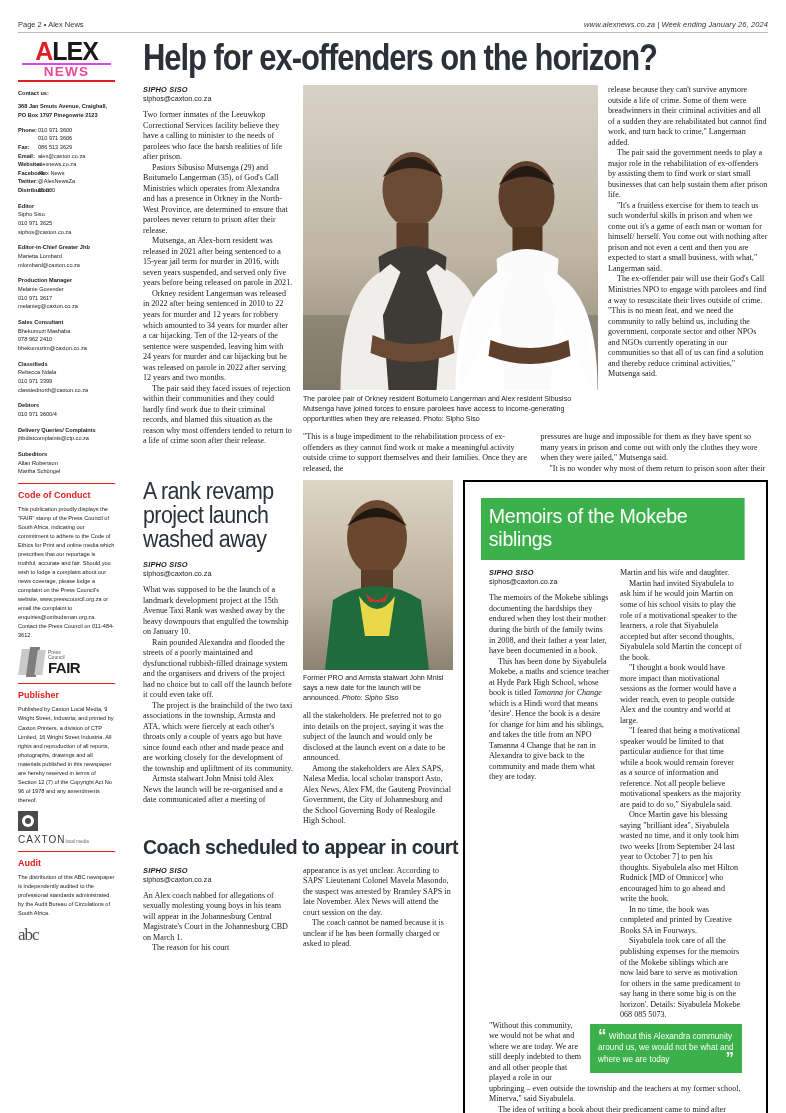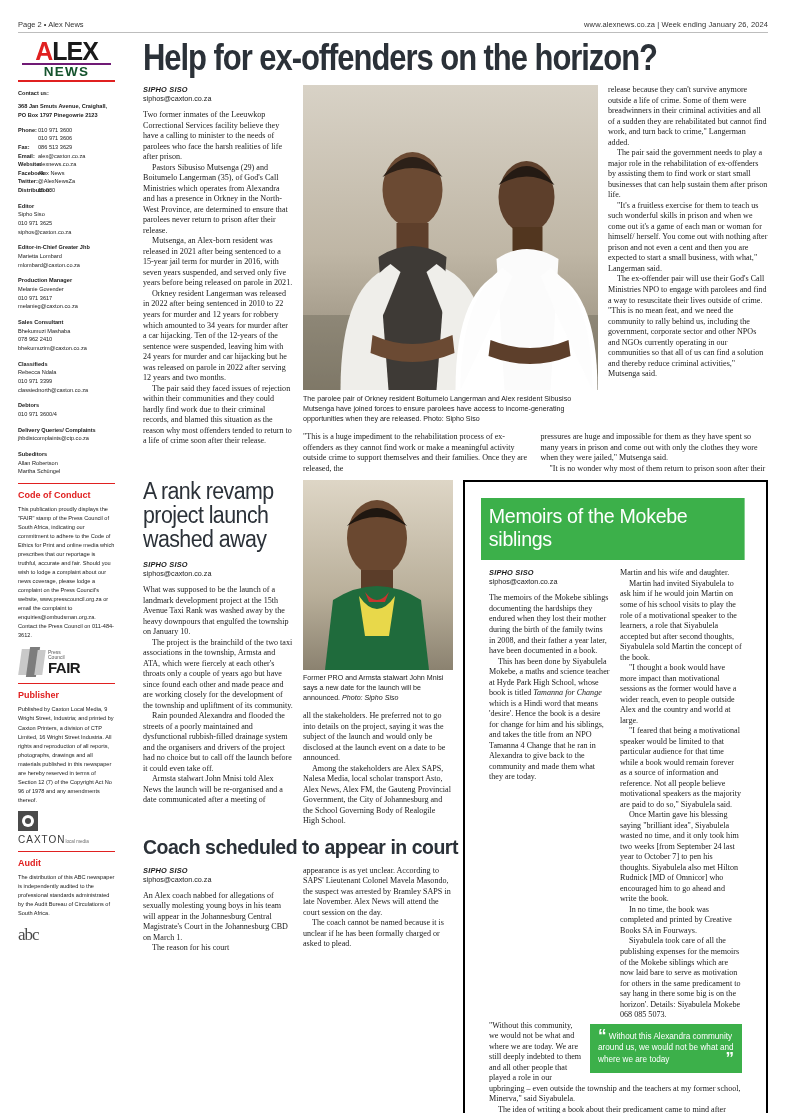--- a/index.html
+++ b/index.html
@@ -13,40 +13,40 @@
   }
   .page { width: 786px; height: 948px; padding: 20px 18px 10px 18px; position: relative; }
 
   
   .topbar {
     display: flex; justify-content: space-between; align-items: flex-end;
     font-family: "Liberation Sans", sans-serif;
     font-size: 7.5px; color: #333;
     padding-bottom: 3px;
   }
-  .topbar .right { letter-spacing: 0.1px; }
+  .topbar .right { letter-spacing: 0.1px; font-style: italic; }
   .rule-top { border-top: 1px solid #bdbdbd; margin-bottom: 6px; }
 
   
   .grid { display: flex; gap: 12px; }
   .sidebar { width: 105px; flex: 0 0 105px; padding-right: 8px; }
   .content { flex: 1; padding-left: 8px; }
 
   
   .logo-wrap { padding: 2px 4px 0 4px; }
   .logo {
     font-family: "Liberation Sans", sans-serif;
     font-weight: bold; line-height: 0.82;
     text-align: center;
   }
   .logo .alex { font-size: 25px; color: #e02020; letter-spacing: -1px; }
   .logo .alex .rest { color: #1a1a1a; }
   .logo .news {
-    font-size: 13.5px; color: #14532d; letter-spacing: 1.2px;
-    border-top: 2px solid #701a75; margin-top: 1px; padding-top: 1px;
+    font-size: 13.5px; color: #ec4899; letter-spacing: 1.2px;
+    border-top: 2px solid #d946ef; margin-top: 1px; padding-top: 1px;
   }
   .logo-underline { border-bottom: 2px solid #e02020; margin: 3px 0 7px 0; }
 
   
   .sb { font-family: "Liberation Sans", sans-serif; font-size: 5.6px; line-height: 1.55; color: #1a1a1a; }
   .sb b, .sb .bold { font-weight: bold; }
   .sb-label { font-weight: bold; font-size: 5.6px; }
   .sb-block { margin-bottom: 7px; }
   .sb-red-rule { border-top: 1.5px solid #e02020; margin: 6px 0 5px 0; }
   .sb-head-red { color: #e02020; font-weight: bold; font-size: 9px; font-family: "Liberation Sans", sans-serif; margin-bottom: 2px; }
@@ -414,22 +414,22 @@
       <div class="sec2">
 
         <div class="sec2-left">
           <div style="display:flex; gap:10px;justify-content:space-between;">
             <div style="flex:0 0 150px">
               <h2 class="headline-sub">A rank revamp project launch washed away</h2>
               <div class="byline">SIPHO SISO</div>
               <div class="byline-mail">siphos@caxton.co.za</div>
               <div class="body-text" id="rank-col1">
                   <p class="first">What was supposed to be the launch of a landmark development project at the 15th Avenue Taxi Rank was washed away by the heavy downpours that engulfed the township on January 10.</p>
+                  <p>Rain pounded Alexandra and flooded the streets of a poorly maintained and dysfunctional rubbish-filled drainage system and the organisers and drivers of the project had no choice but to call off the launch before it could even take off.</p>
                   <p>The project is the brainchild of the two taxi associations in the township, Armsta and ATA, which were fiercely at each other's throats only a couple of years ago but have since found each other and made peace and are working closely for the development of the township and upliftment of its community.</p>
-                  <p>Rain pounded Alexandra and flooded the streets of a poorly maintained and dysfunctional rubbish-filled drainage system and the organisers and drivers of the project had no choice but to call off the launch before it could even take off.</p>
                   <p>Armsta stalwart John Mnisi told Alex News the launch will be re-organised and a date communicated after a meeting of</p>
                 </div>
             </div>
             <div style="flex:1">
               <div class="photo-rank">
                 <svg width="100%" height="100%" viewBox="0 0 150 190" preserveAspectRatio="xMidYMid slice">
                   <defs>
                     <linearGradient id="bg2" x1="0" y1="0" x2="0" y2="1">
                       <stop offset="0%" stop-color="#ded6c6"></stop>
                         <stop offset="60%" stop-color="#b9af9a"></stop>

